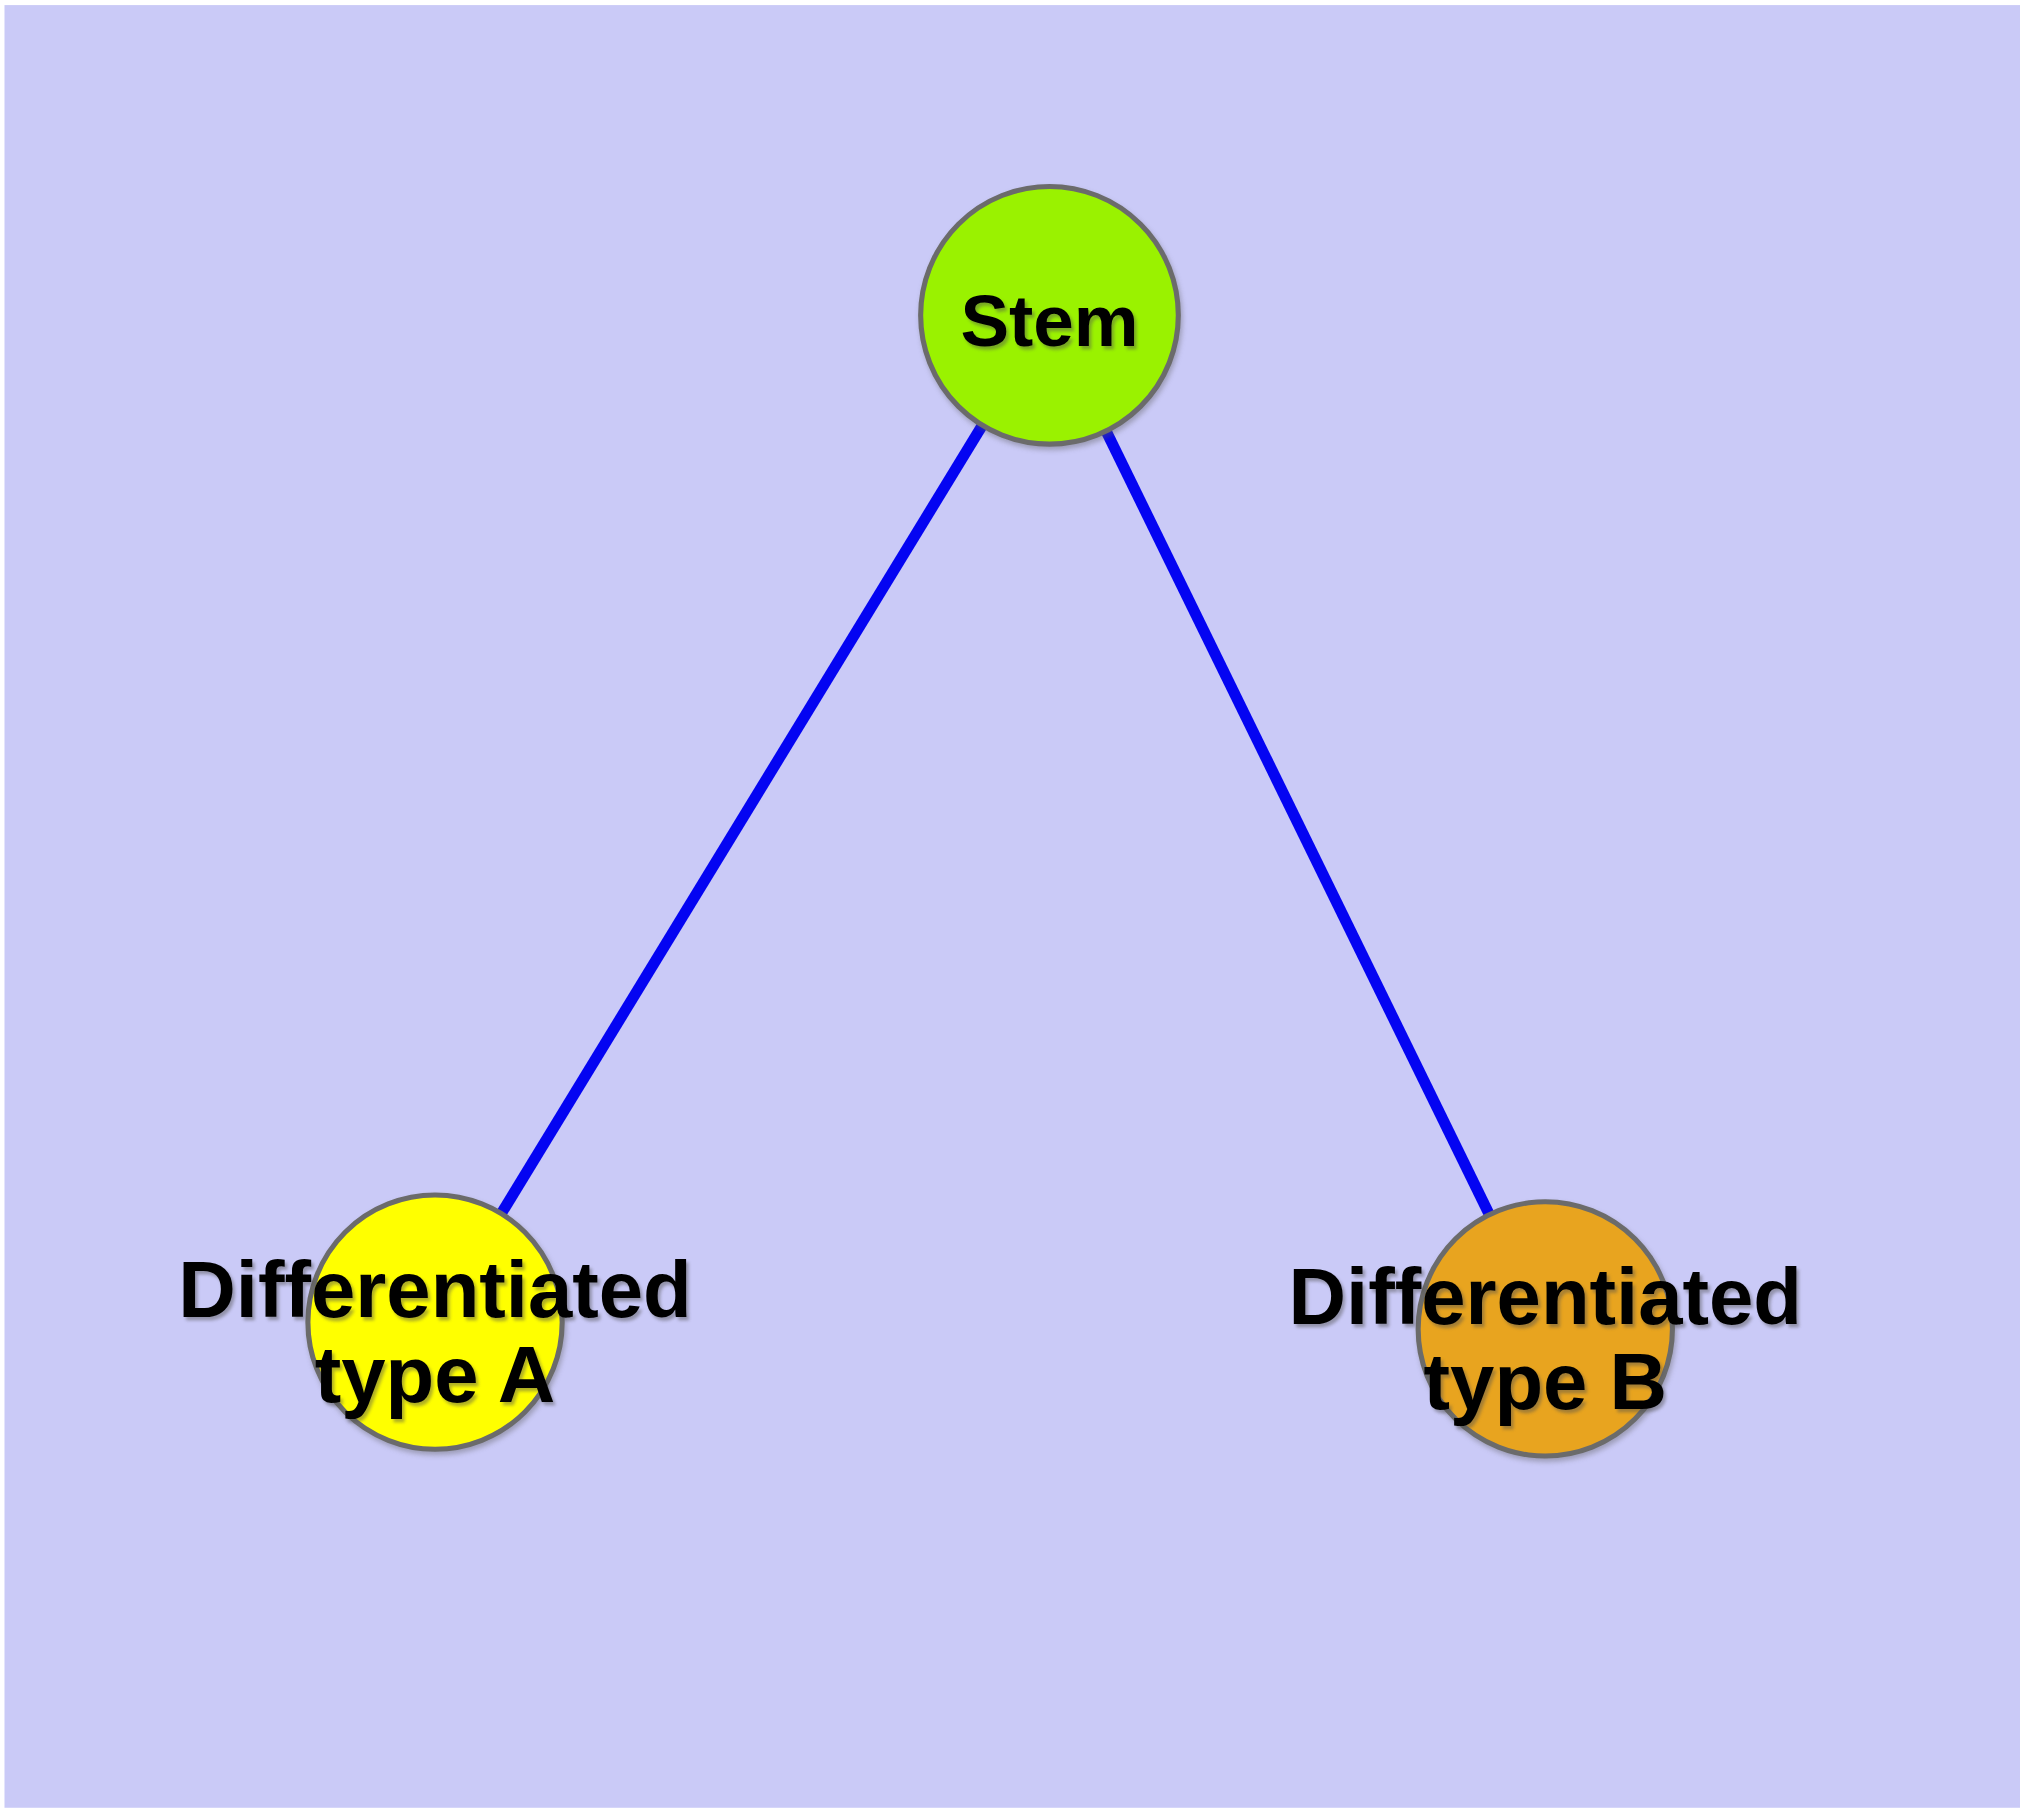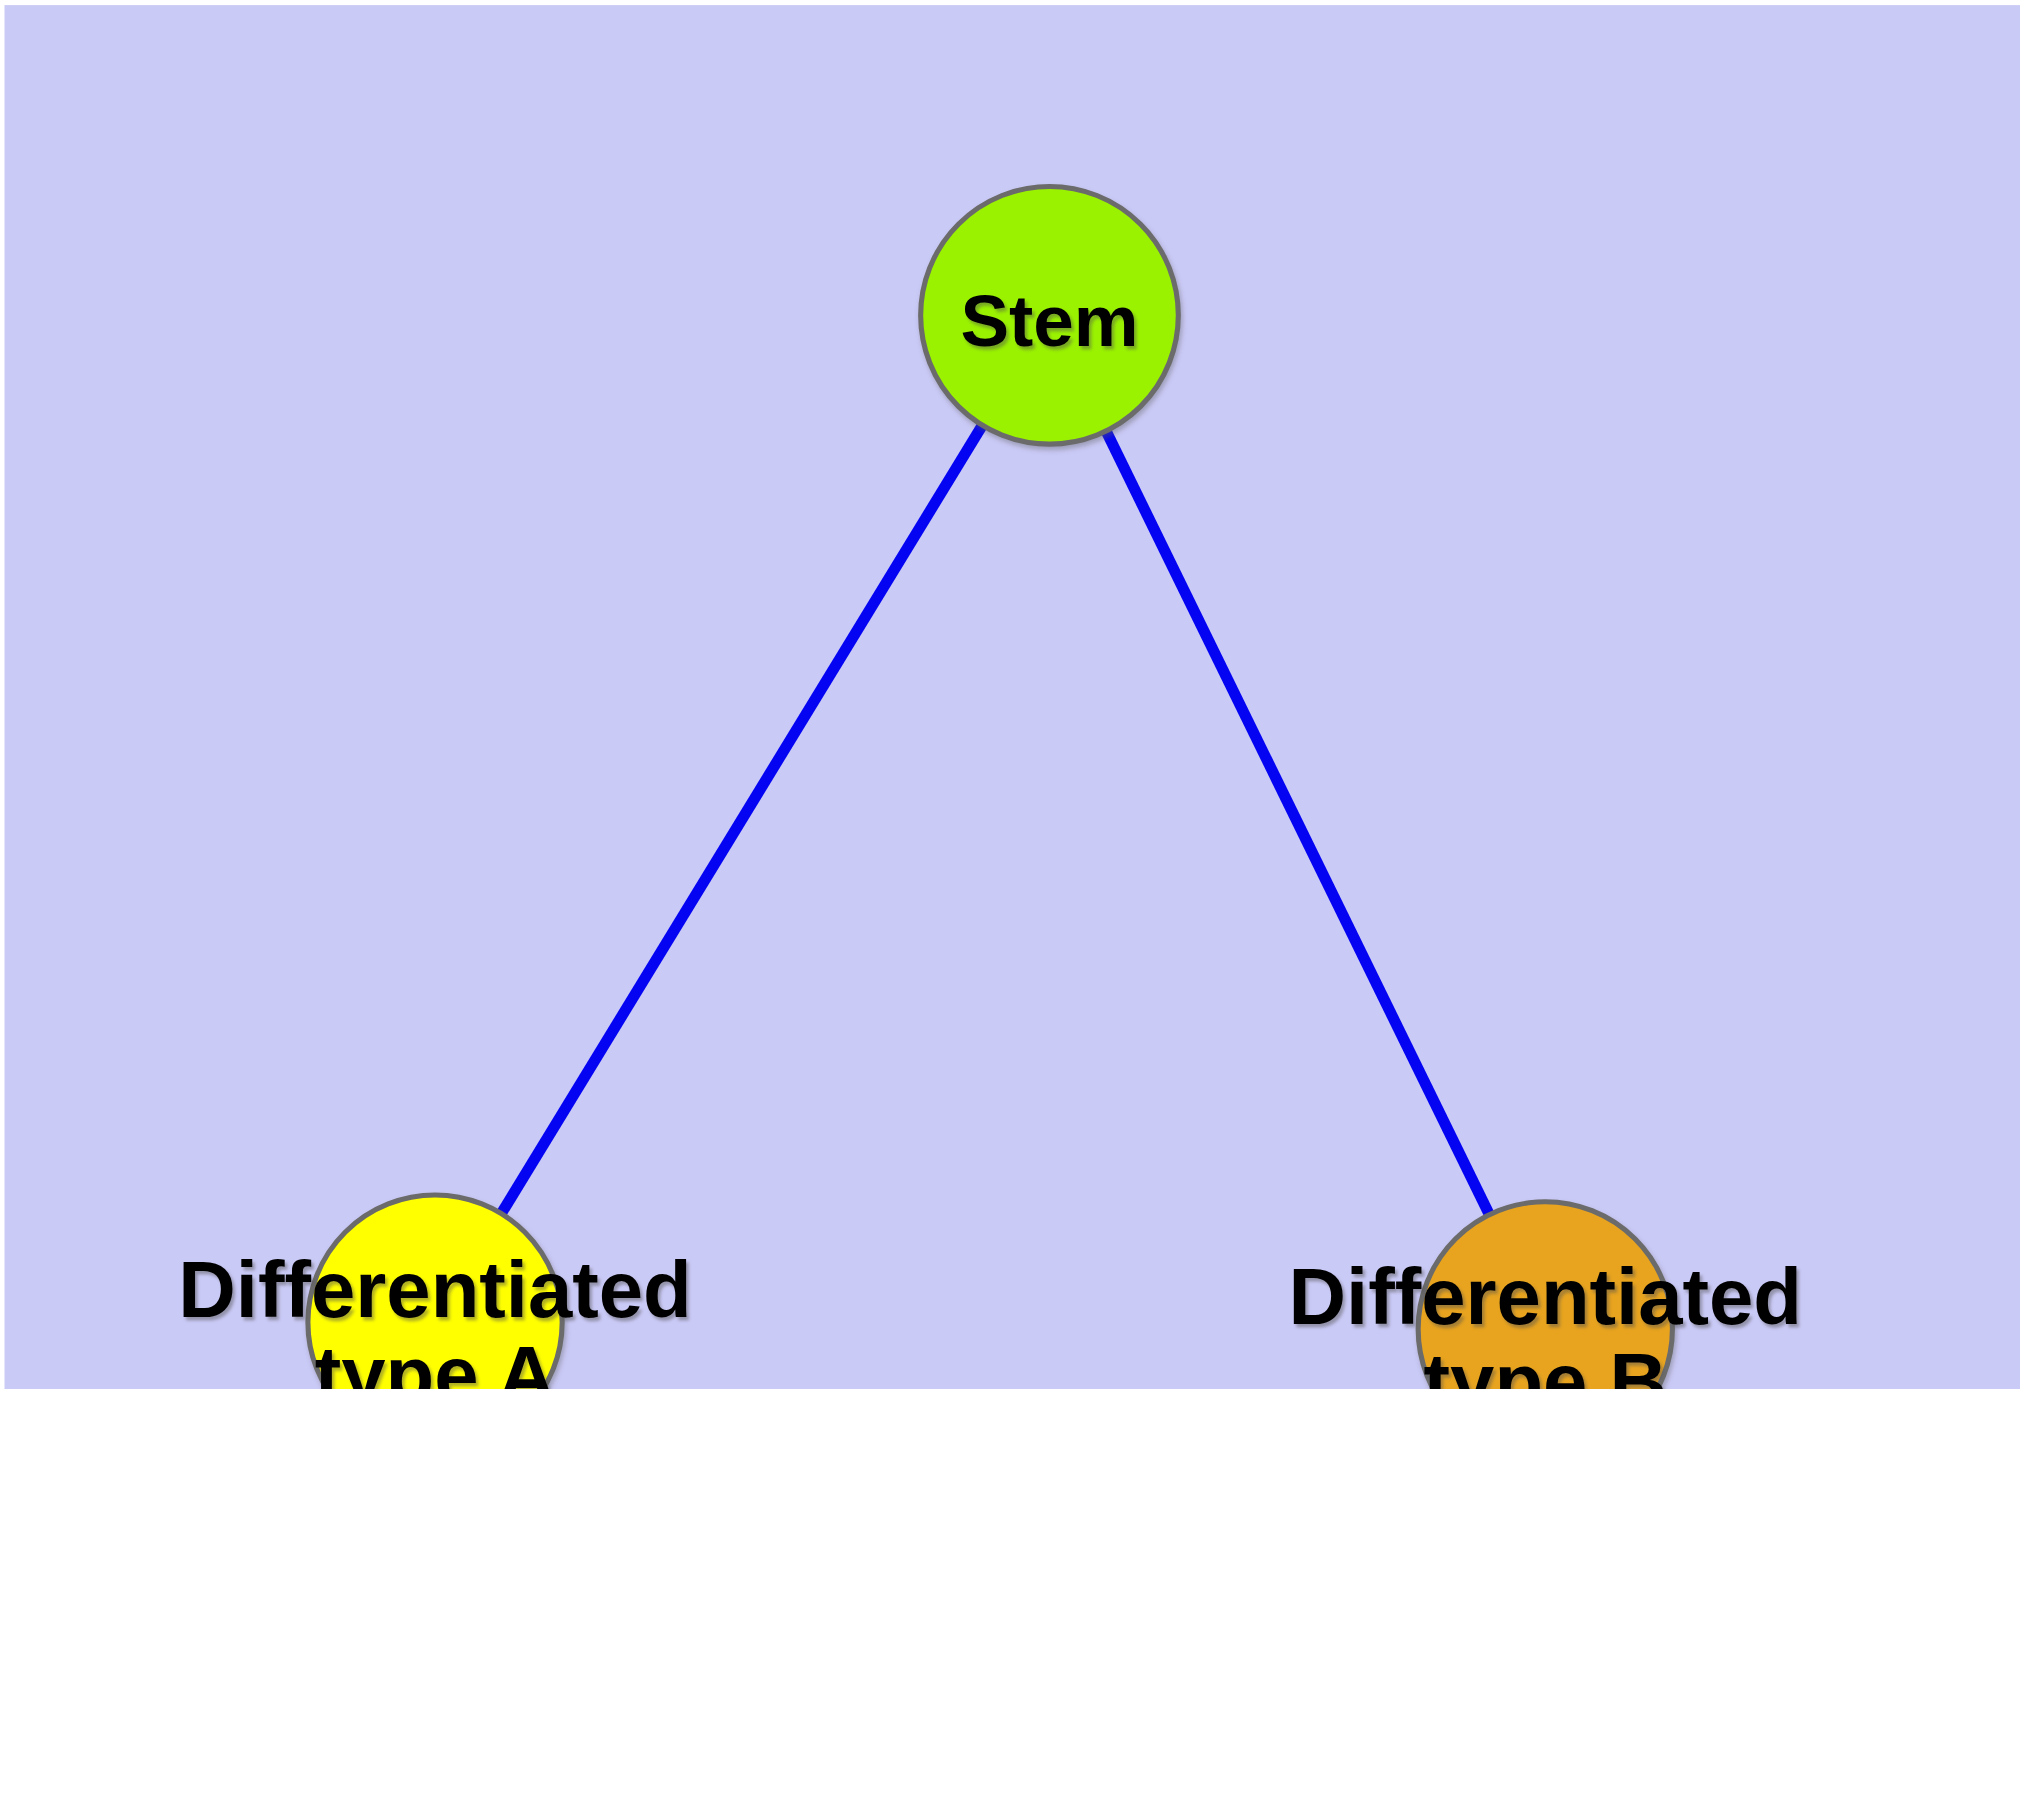--- a/index.html
+++ b/index.html
@@ -3,21 +3,21 @@
 <meta charset="utf-8">
 <style>
   html, body {
     margin: 0;
     padding: 0;
     background: #ffffff;
   }
   .page {
     position: relative;
     width: 2021px;
-    height: 1389px;
+    height: 1812px;
     background: #ffffff;
     overflow: hidden;
   }
   svg.diagram {
     position: absolute;
     left: 0;
     top: 0;
     width: 2021px;
     height: 1812px;
     display: block;

